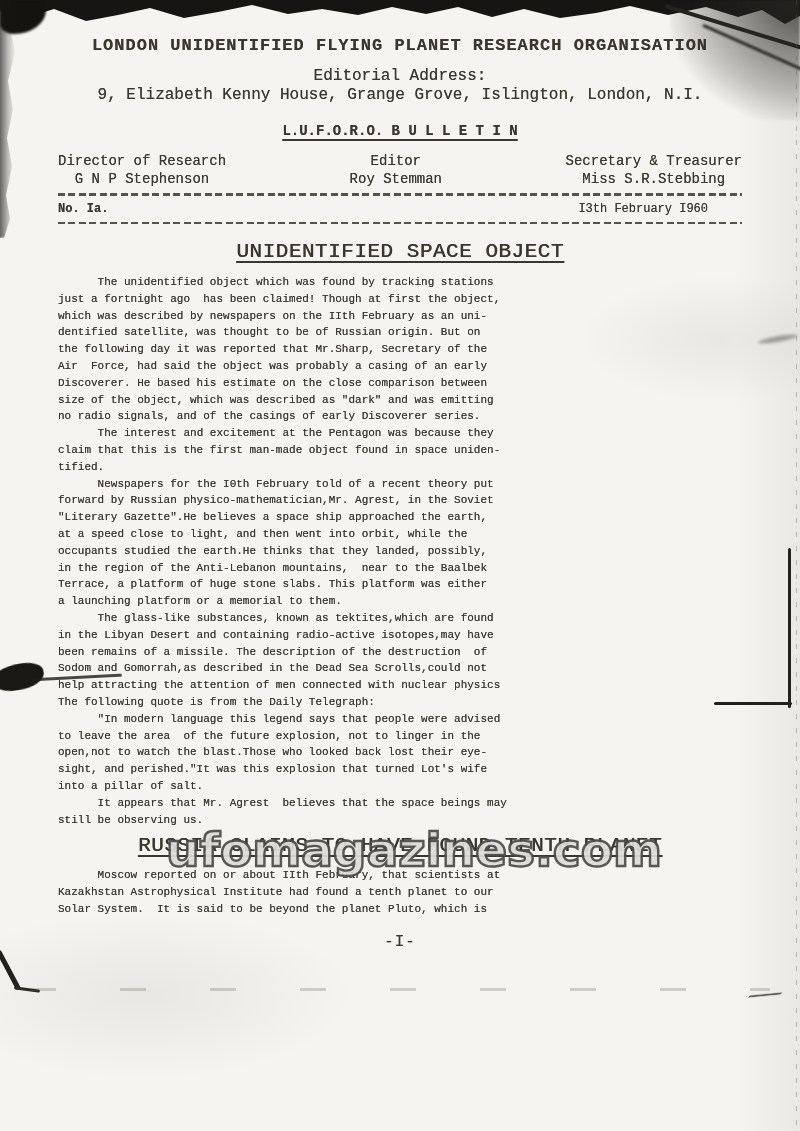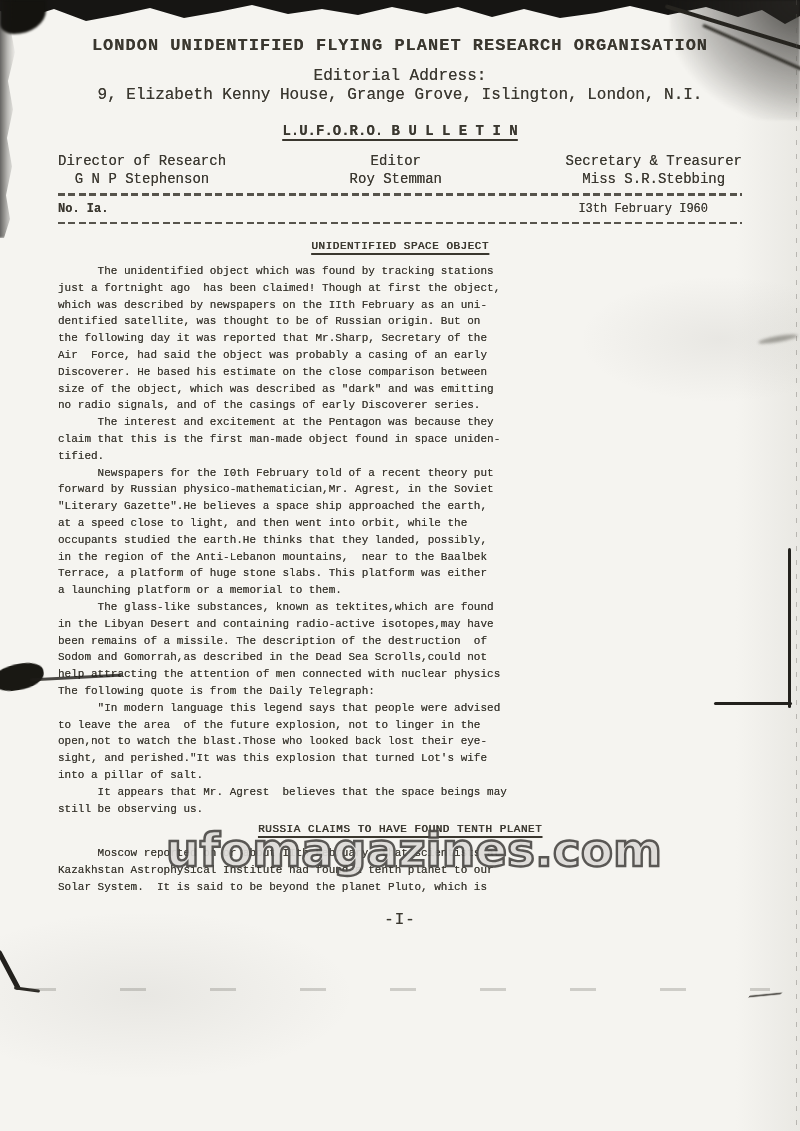--- a/index.html
+++ b/index.html
@@ -30,21 +30,21 @@
     height:2.5px; margin-top:5px;
     background:repeating-linear-gradient(90deg,#3a372f 0 7px, transparent 7px 10.5px);
     opacity:.85;
   }
   .issue-row{ display:flex; justify-content:space-between; align-items:baseline; margin-top:6px; font-size:12px; font-weight:bold;}
   .issue-date{ margin-right:34px; font-weight:normal;}
   .rule2{ margin-top:6px; }
 
   
   .sec-heading{
-    text-align:center; font-size:11px; margin-top:16px; margin-bottom:11px;
+    text-align:center; font-size:21px; margin-top:16px; margin-bottom:11px;
     letter-spacing:.5px; text-shadow:.5px 0 currentColor;
   }
   .sec-heading.tight{ margin-top:6px; margin-bottom:10px; }
   .para{ white-space:pre-wrap; font-size:11px; line-height:16.8px; margin:0; }
   .pagenum{ text-align:center; font-size:15.8px; margin-top:15px; letter-spacing:1px; }
 
   
   .watermark{
     position:absolute; left:0; right:0; top:822px; text-align:center; z-index:5;
     font-family:"DejaVu Sans","Liberation Sans",sans-serif;

